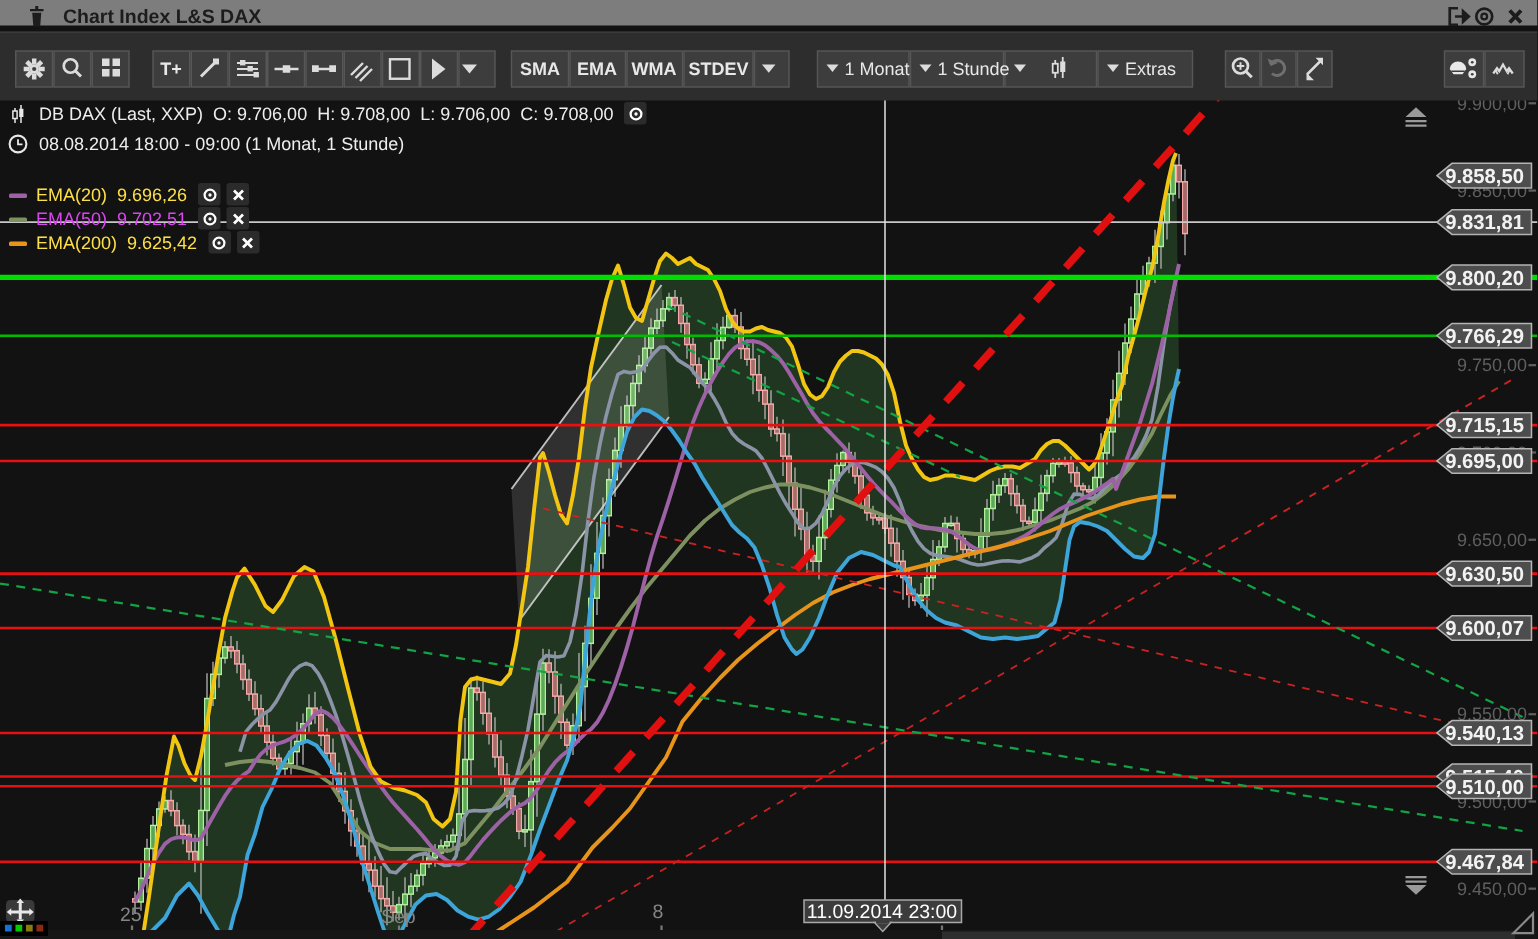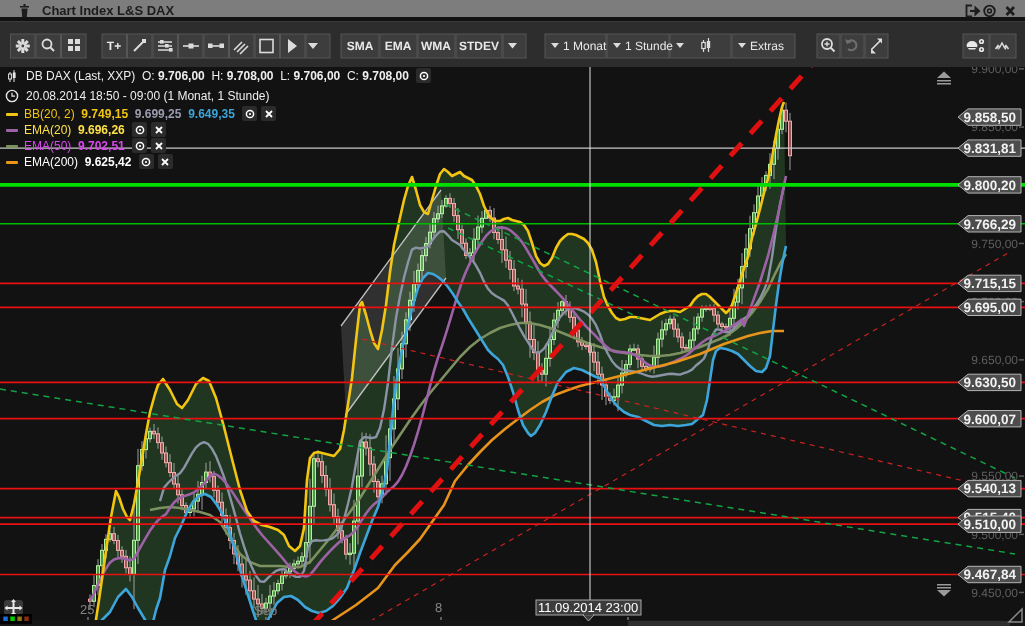--- a/index.html
+++ b/index.html
@@ -3,21 +3,21 @@
 <style>
 *{margin:0;padding:0;box-sizing:border-box}
 html,body{width:1025px;height:626px;overflow:hidden;background:#141414;font-family:"Liberation Sans",sans-serif}
 #stage{position:relative;width:1025px;height:626px}
 #titlebar{position:absolute;top:0;left:0;width:1025px;height:17px;background:#7d7d7d;color:#111}
 #titlebar .t{position:absolute;left:42px;top:3px;font-size:13px;font-weight:bold;color:#1c1c1c}
 #toolbar{position:absolute;top:21px;left:0;width:1025px;height:46px;background:#2d2d2d;border-top:1px solid #3a3a3a}
 .legend{position:absolute;left:6px;color:#eee;font-size:12px;white-space:nowrap}
 .legend .sw{display:inline-block;width:12px;height:3px;vertical-align:middle;margin-right:6px;border-radius:1px}
 .mini{display:inline-block;width:15px;height:15px;background:#2b2b2b;border-radius:2px;vertical-align:-3px;margin-left:4px}.mini svg{display:block;margin:0.5px auto}
-.val{font-weight:bold}
+.val{font-weight:normal}
 svg{shape-rendering:auto}svg text{text-rendering:geometricPrecision}
 </style></head>
 <body>
 <div id="stage">
 <svg width="1025" height="626" viewBox="0 0 1025 626" style="position:absolute;top:0;left:0">
 <rect width="1025" height="626" fill="#121212"></rect>
 <path d="M95.0 626.0L99.0 600.0L103.0 572.0L107.0 544.0L111.0 517.0L116.0 491.0L119.0 497.0L123.0 509.0L127.0 517.0L130.0 520.0L134.0 504.0L138.0 482.0L142.0 458.0L146.0 434.0L150.0 412.0L155.0 394.0L158.0 385.0L163.0 379.0L170.0 390.0L177.0 404.0L182.0 408.0L188.0 400.0L196.0 384.0L203.0 378.0L209.0 381.0L216.0 398.0L224.0 427.0L232.0 459.0L240.0 490.0L247.0 511.0L254.0 521.0L262.0 525.0L270.0 527.0L278.0 530.0L284.0 535.0L289.0 546.0L295.0 551.0L300.0 546.0L304.0 528.0L307.0 480.0L310.0 458.0L314.0 453.0L318.0 452.0L326.0 454.0L334.0 456.0L340.0 449.0L344.0 430.0L348.0 404.0L352.0 378.0L356.0 340.0L360.0 305.0L362.0 302.0L366.0 315.0L370.0 330.0L374.0 343.0L378.0 349.0L382.0 330.0L386.0 305.0L390.0 272.0L394.0 245.0L399.0 222.0L404.0 200.0L408.0 186.0L412.0 177.0L416.0 190.0L420.0 205.0L424.0 212.0L428.0 214.0L432.0 200.0L436.0 186.0L440.0 174.0L444.0 169.0L448.0 172.0L452.0 176.0L456.0 174.0L460.0 172.0L464.0 176.0L468.0 178.0L472.0 180.0L476.0 186.0L480.0 194.0L484.0 206.0L488.0 214.0L492.0 219.0L496.0 221.0L500.0 221.0L504.0 219.0L508.0 218.0L512.0 220.0L516.0 221.0L520.0 222.0L524.0 225.0L528.0 231.0L532.0 243.0L536.0 256.0L540.0 263.0L544.0 266.0L548.0 264.0L552.0 258.0L556.0 248.0L560.0 241.0L564.0 237.0L568.0 234.0L572.0 234.0L576.0 235.0L580.0 237.0L584.0 239.0L588.0 243.0L592.0 250.0L596.0 262.0L600.0 281.0L604.0 297.0L608.0 306.0L612.0 313.0L616.0 318.0L620.0 320.0L625.0 319.0L630.0 317.0L635.0 317.0L640.0 318.0L645.0 319.0L650.0 320.0L655.0 317.0L660.0 314.0L665.0 312.0L670.0 311.0L675.0 311.0L680.0 312.0L685.0 309.0L690.0 306.0L694.0 300.0L698.0 296.0L702.0 294.0L706.0 294.0L710.0 297.0L714.0 301.0L718.0 305.0L722.0 309.0L726.0 313.0L729.0 310.0L732.0 305.0L736.0 293.0L740.0 281.0L744.0 268.0L748.0 257.0L752.0 238.0L756.0 224.0L760.0 209.0L764.0 193.0L768.0 179.0L772.0 158.0L776.0 135.0L779.0 120.0L782.0 107.0L784.0 102.0L786 246 L786.0 246.0 L784.0 255.0 L782.0 265.0 L779.0 283.0 L776.0 305.0 L773.0 330.0 L770.0 356.0 L766.0 368.0 L762.0 372.0 L756.0 371.0 L750.0 366.0 L744.0 360.0 L738.0 354.0 L732.0 351.0 L726.0 349.0 L720.0 348.0 L716.0 351.0 L713.0 360.0 L710.0 380.0 L707.0 400.0 L703.0 415.0 L698.0 419.0 L692.0 424.0 L686.0 425.0 L678.0 426.0 L670.0 425.0 L662.0 426.0 L654.0 425.0 L646.0 421.0 L638.0 417.0 L630.0 415.0 L624.0 412.0 L618.0 407.0 L612.0 400.0 L606.0 390.0 L600.0 378.0 L596.0 377.0 L590.0 374.0 L582.0 370.0 L574.0 368.0 L566.0 372.0 L558.0 382.0 L552.0 396.0 L546.0 412.0 L540.0 425.0 L535.0 433.0 L531.0 436.0 L528.0 433.0 L523.0 425.0 L518.0 410.0 L513.0 392.0 L508.0 377.0 L503.0 365.0 L498.0 359.0 L493.0 355.0 L488.0 350.0 L483.0 342.0 L478.0 334.0 L473.0 326.0 L468.0 318.0 L463.0 309.0 L458.0 302.0 L453.0 294.0 L448.0 287.0 L443.0 281.0 L438.0 277.0 L433.0 274.0 L428.0 273.0 L423.0 278.0 L418.0 288.0 L413.0 305.0 L408.0 325.0 L403.0 345.0 L399.0 365.0 L396.0 385.0 L393.0 410.0 L390.0 440.0 L387.0 470.0 L383.0 490.0 L378.0 507.0 L372.0 521.0 L366.0 537.0 L360.0 553.0 L354.0 570.0 L347.0 588.0 L340.0 598.0 L333.0 606.0 L326.0 611.0 L319.0 613.0 L312.0 611.0 L305.0 607.0 L298.0 600.0 L291.0 596.0 L284.0 597.0 L277.0 603.0 L270.0 616.0 L264.0 628.0 L259.0 628.0 L256.0 620.0 L252.0 608.0 L247.0 592.0 L241.0 573.0 L235.0 550.0 L229.0 531.0 L223.0 515.0 L217.0 505.0 L211.0 497.0 L205.0 494.0 L199.0 496.0 L193.0 502.0 L187.0 512.0 L181.0 526.0 L175.0 538.0 L170.0 556.0 L165.0 570.0 L160.0 598.0 L156.0 610.0 L152.0 626.0 L148.0 625.0 L144.0 618.0 L138.0 608.0 L132.0 597.0 L126.0 589.0 L118.0 597.0 L110.0 612.0 L104.0 618.0 L96.0 626.0Z" fill="#213620"></path>
 <path d="M90.0 594.4V609.3 M94.0 575.3V607.2 M98.0 559.2V595.1 M102.0 544.0V575.1 M106.0 534.3V558.3 M110.0 530.6V541.9 M114.0 526.9V544.2 M118.0 534.9V556.9 M122.0 546.2V562.9 M126.0 549.9V573.4 M130.0 556.4V581.5 M134.0 501.5V609.2 M138.0 448.9V564.0 M142.0 441.2V470.6 M146.0 431.6V458.5 M150.0 427.5V442.4 M154.0 424.0V438.9 M158.0 427.4V448.8 M162.0 436.5V459.8 M166.0 446.4V467.4 M170.0 454.1V477.0 M174.0 463.0V488.4 M178.0 474.7V503.6 M182.0 489.6V510.3 M186.0 502.4V515.7 M190.0 505.2V516.6 M194.0 493.3V516.3 M198.0 481.1V512.4 M202.0 475.7V509.8 M206.0 462.8V489.1 M210.0 461.1V482.5 M214.0 470.9V497.3 M218.0 485.5V506.7 M222.0 492.4V523.6 M226.0 508.5V534.6 M230.0 514.7V549.1 M234.0 532.9V564.1 M238.0 545.2V571.2 M242.0 556.4V587.5 M246.0 560.0V594.8 M250.0 570.9V598.1 M254.0 577.3V608.2 M258.0 584.9V616.9 M262.0 594.0V614.3 M266.0 597.8V613.5 M270.0 584.9V616.5 M274.0 582.0V604.8 M278.0 579.7V594.4 M282.0 568.6V590.4 M286.0 566.1V578.7 M290.0 562.6V577.8 M294.0 559.6V571.5 M298.0 556.5V568.6 M302.0 552.3V565.5 M306.0 523.1V567.1 M310.0 478.7V563.5 M314.0 451.9V523.8 M318.0 450.4V467.2 M322.0 454.3V483.1 M326.0 465.5V496.4 M330.0 478.1V511.6 M334.0 493.5V524.4 M338.0 508.6V538.8 M342.0 525.1V543.4 M346.0 534.8V559.5 M350.0 543.2V564.6 M354.0 499.9V568.7 M358.0 453.8V544.5 M362.0 432.5V487.2 M366.0 432.9V455.5 M370.0 434.1V475.9 M374.0 455.9V492.7 M378.0 479.0V499.2 M382.0 475.6V503.3 M386.0 435.3V495.1 M390.0 417.2V480.9 M394.0 376.1V443.5 M398.0 348.0V410.0 M402.0 331.7V379.1 M406.0 312.3V357.6 M410.0 291.7V331.1 M414.0 270.9V311.8 M418.0 263.6V289.1 M422.0 250.2V278.0 M426.0 236.9V261.5 M430.0 223.3V248.4 M434.0 212.2V236.5 M438.0 205.7V222.6 M442.0 200.0V218.0 M446.0 195.2V207.7 M450.0 193.3V207.8 M454.0 198.0V221.9 M458.0 208.1V239.1 M462.0 225.0V249.7 M466.0 238.4V258.9 M470.0 248.2V265.0 M474.0 228.2V260.6 M478.0 215.5V246.1 M482.0 211.1V232.9 M486.0 209.6V219.1 M490.0 205.9V222.0 M494.0 208.0V239.3 M498.0 226.2V243.9 M502.0 226.4V262.9 M506.0 236.6V267.9 M510.0 251.0V279.5 M514.0 260.2V291.1 M518.0 277.9V294.3 M522.0 279.7V317.4 M526.0 289.0V337.9 M530.0 311.6V357.6 M534.0 324.9V360.2 M538.0 341.1V382.8 M542.0 363.1V381.4 M546.0 343.7V386.4 M550.0 326.5V366.7 M554.0 312.7V345.0 M558.0 302.1V328.3 M562.0 300.3V313.6 M566.0 295.0V315.5 M570.0 301.4V322.5 M574.0 311.6V339.4 M578.0 325.2V347.2 M582.0 337.1V350.1 M586.0 342.5V349.6 M590.0 341.9V355.9 M594.0 343.0V371.2 M598.0 351.8V384.5 M602.0 366.6V399.9 M606.0 378.4V405.1 M610.0 392.4V403.9 M614.0 388.6V405.5 M618.0 377.7V411.2 M622.0 360.0V393.4 M626.0 360.1V377.4 M630.0 344.6V368.2 M634.0 343.7V351.1 M638.0 344.5V368.3 M642.0 354.4V371.4 M646.0 362.5V372.1 M650.0 364.3V372.2 M654.0 345.5V373.7 M658.0 332.6V365.3 M662.0 320.5V347.2 M666.0 318.8V335.4 M670.0 315.3V328.7 M674.0 315.7V337.4 M678.0 323.5V342.3 M682.0 332.6V353.8 M686.0 344.4V350.6 M690.0 331.7V354.4 M694.0 316.5V348.3 M698.0 313.1V334.3 M702.0 305.3V321.9 M706.0 305.3V311.7 M710.0 304.5V311.1 M714.0 304.2V321.8 M718.0 311.0V328.5 M722.0 321.8V329.8 M726.0 323.5V329.9 M730.0 310.4V335.7 M734.0 288.8V330.7 M738.0 278.8V309.7 M742.0 253.1V304.2 M746.0 233.8V278.3 M750.0 215.7V256.7 M754.0 204.3V235.4 M758.0 186.1V218.1 M762.0 177.1V202.5 M766.0 171.1V191.1 M770.0 153.2V188.7 M774.0 140.3V179.2 M778.0 122.9V159.7 M782.0 107.0V134.1 M786.0 102.7V132.3 M790.0 112.9V170.2" stroke="#b0b0b0" stroke-width="0.9" fill="none"></path>
 <rect x="88.5" y="599.2" width="3" height="2.1" fill="#cc5555" fill-opacity="0.5" stroke="#f4a8a8" stroke-width="1"></rect>
 <rect x="92.5" y="585.5" width="3" height="15.8" fill="#3fc434" fill-opacity="0.55" stroke="#b2ef9e" stroke-width="1"></rect>
@@ -315,50 +315,41 @@
       <path d="M12 26.8 v3.4 h3" stroke="#e8e8e8" stroke-width="1.2" fill="none"></path>
 </svg>
 <div class="legend" style="top:68px;left:26px">
   <span>DB DAX (Last, XXP)&nbsp; O: <span class="val">9.706,00</span>&nbsp; H: <span class="val">9.708,00</span>&nbsp; L: <span class="val">9.706,00</span>&nbsp; C: <span class="val">9.708,00</span></span>
   <span class="mini"><svg width="14" height="14" viewBox="0 0 14 14">
           <circle cx="7" cy="7" r="3.6" fill="none" stroke="#fff" stroke-width="1.5"></circle>
           <circle cx="7" cy="7" r="1.1" fill="#fff"></circle>
         </svg></span>
 </div>
 <div class="legend" style="top:89px;left:26px">
-  <span>20.08.2014 18:50 - 09:00 (1 Monat, 1 Stunde)</span>
-</div>
-<div class="legend" style="top:106px;color:#f2c512">
-  <span class="sw" style="background:#f2c512"></span>BB(20, 2)&nbsp; <span class="val">9.749,15</span>&nbsp; <span style="color:#9c9cb0" class="val">9.699,25</span>&nbsp; <span style="color:#3da5d9" class="val">9.649,35</span>
-  <span class="mini"><svg width="14" height="14" viewBox="0 0 14 14">
-          <circle cx="7" cy="7" r="3.6" fill="none" stroke="#fff" stroke-width="1.5"></circle>
-          <circle cx="7" cy="7" r="1.1" fill="#fff"></circle>
-        </svg></span><span class="mini"><svg width="14" height="14" viewBox="0 0 14 14">
-          <path d="M4 4 L10 10 M10 4 L4 10" stroke="#fff" stroke-width="1.8"></path>
-        </svg></span>
+  <span>08.08.2014 18:00 - 09:00 (1 Monat, 1 Stunde)</span>
 </div>
 <div class="legend" style="top:122px;color:#fde047">
   <span class="sw" style="background:#9d62a5"></span>EMA(20)&nbsp; <span class="val">9.696,26</span>
   <span class="mini"><svg width="14" height="14" viewBox="0 0 14 14">
           <circle cx="7" cy="7" r="3.6" fill="none" stroke="#fff" stroke-width="1.5"></circle>
           <circle cx="7" cy="7" r="1.1" fill="#fff"></circle>
         </svg></span><span class="mini"><svg width="14" height="14" viewBox="0 0 14 14">
           <path d="M4 4 L10 10 M10 4 L4 10" stroke="#fff" stroke-width="1.8"></path>
         </svg></span>
 </div>
 <div class="legend" style="top:138px;color:#d946ef">
   <span class="sw" style="background:#7d9060"></span>EMA(50)&nbsp; <span class="val">9.702,51</span>
   <span class="mini"><svg width="14" height="14" viewBox="0 0 14 14">
           <circle cx="7" cy="7" r="3.6" fill="none" stroke="#fff" stroke-width="1.5"></circle>
           <circle cx="7" cy="7" r="1.1" fill="#fff"></circle>
         </svg></span><span class="mini"><svg width="14" height="14" viewBox="0 0 14 14">
           <path d="M4 4 L10 10 M10 4 L4 10" stroke="#fff" stroke-width="1.8"></path>
         </svg></span>
 </div>
-<div class="legend" style="top:154px;color:#ffffff">
+<div class="legend" style="top:154px;color:#fde047">
   <span class="sw" style="background:#e8941a"></span>EMA(200)&nbsp; <span class="val">9.625,42</span>
   <span class="mini"><svg width="14" height="14" viewBox="0 0 14 14">
           <circle cx="7" cy="7" r="3.6" fill="none" stroke="#fff" stroke-width="1.5"></circle>
           <circle cx="7" cy="7" r="1.1" fill="#fff"></circle>
         </svg></span><span class="mini"><svg width="14" height="14" viewBox="0 0 14 14">
           <path d="M4 4 L10 10 M10 4 L4 10" stroke="#fff" stroke-width="1.8"></path>
         </svg></span>
 </div>
 
 <div id="titlebar">

